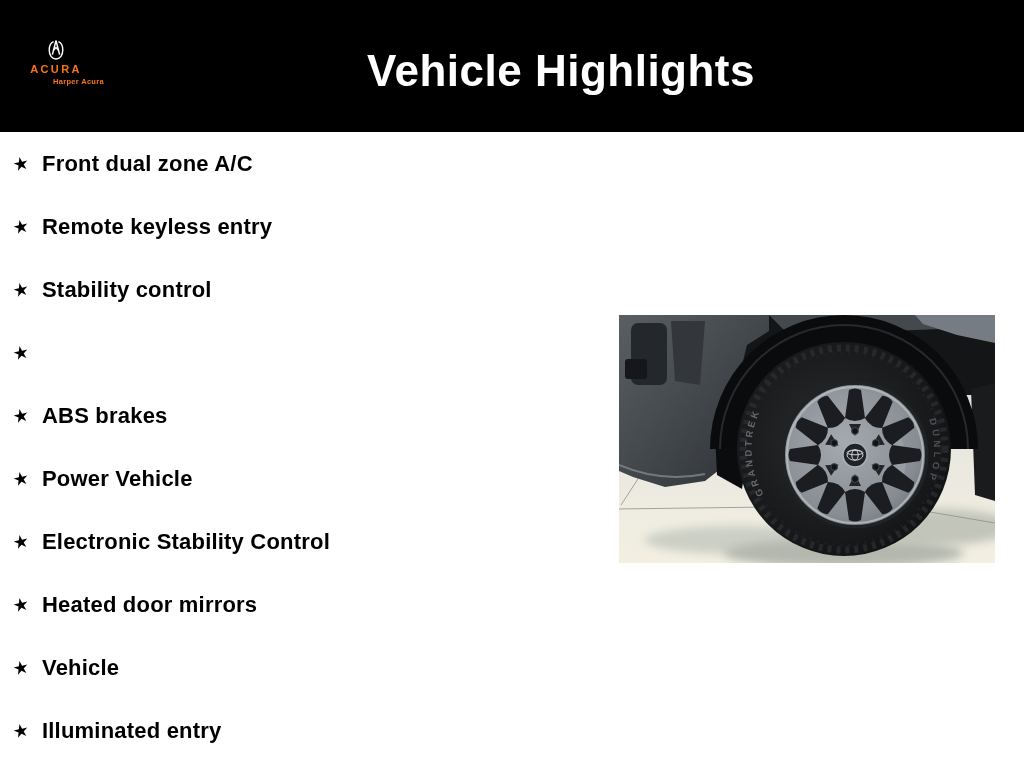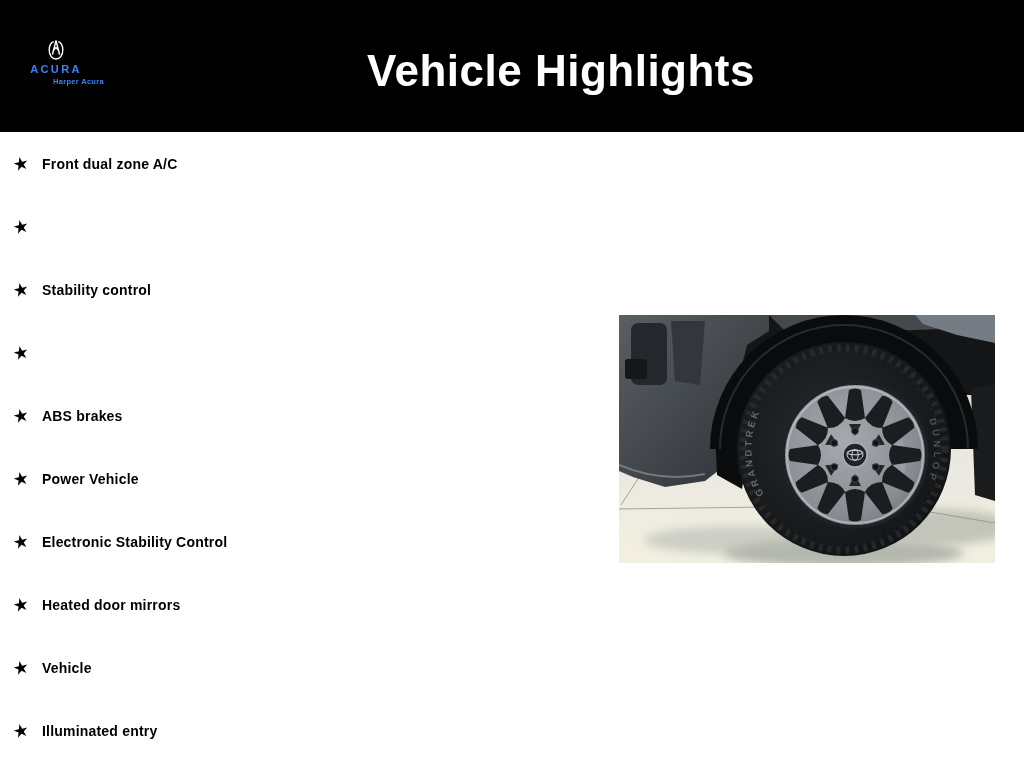--- a/index.html
+++ b/index.html
@@ -15,39 +15,39 @@
   .title-wrap{
     position:absolute;inset:0;display:flex;align-items:center;justify-content:center;
     padding-left:98px;padding-top:10px;box-sizing:border-box;
   }
   .page-title{
     margin:0;font-size:44px;font-weight:700;color:#ffffff;letter-spacing:.5px;
     font-family:"Liberation Sans",sans-serif;
   }
   .dealer-logo{
     position:absolute;left:22px;top:40px;width:68px;
-    display:flex;flex-direction:column;align-items:center;color:#3b82f6;
+    display:flex;flex-direction:column;align-items:center;color:#f97316;
   }
   .dealer-logo .emblem{display:block;}
   .brand-name{font-size:11px;font-weight:700;letter-spacing:2.4px;margin-top:3px;white-space:nowrap;}
   .dealer-name{font-size:7.5px;font-weight:700;letter-spacing:.3px;margin-top:2px;white-space:nowrap;padding-left:45px;}
   
   .highlights{
     position:absolute;left:10px;top:132px;margin:0;padding:0;list-style:none;
   }
   .highlights li{
     height:63px;display:flex;align-items:center;
   }
   .bullet{
     display:inline-block;width:22px;font-size:18px;line-height:1;color:#000;
     transform:rotate(-12deg);margin-right:10px;text-align:center;
     font-family:"DejaVu Sans",sans-serif;
   }
   .item-label{
-    font-size:14px;font-weight:700;color:#000000;letter-spacing:.2px;white-space:nowrap;
+    font-size:22px;font-weight:700;color:#000000;letter-spacing:.2px;white-space:nowrap;
   }
   
   .photo{
     position:absolute;left:619px;top:315px;width:376px;height:248px;
   }
   .photo svg{display:block;}
 </style>
 </head>
 <body>
 
@@ -72,20 +72,21 @@
     </div>
   </div>
 
   <ul class="highlights">
     <li>
       <span class="bullet">★</span>
       <span class="item-label">Front dual zone A/C</span>
     </li>
     <li>
       <span class="bullet">★</span>
+      <span class="item-label">Remote keyless entry</span>
     </li>
     <li>
       <span class="bullet">★</span>
       <span class="item-label">Stability control</span>
     </li>
     <li>
       <span class="bullet">★</span>
     </li>
     <li>
       <span class="bullet">★</span>

